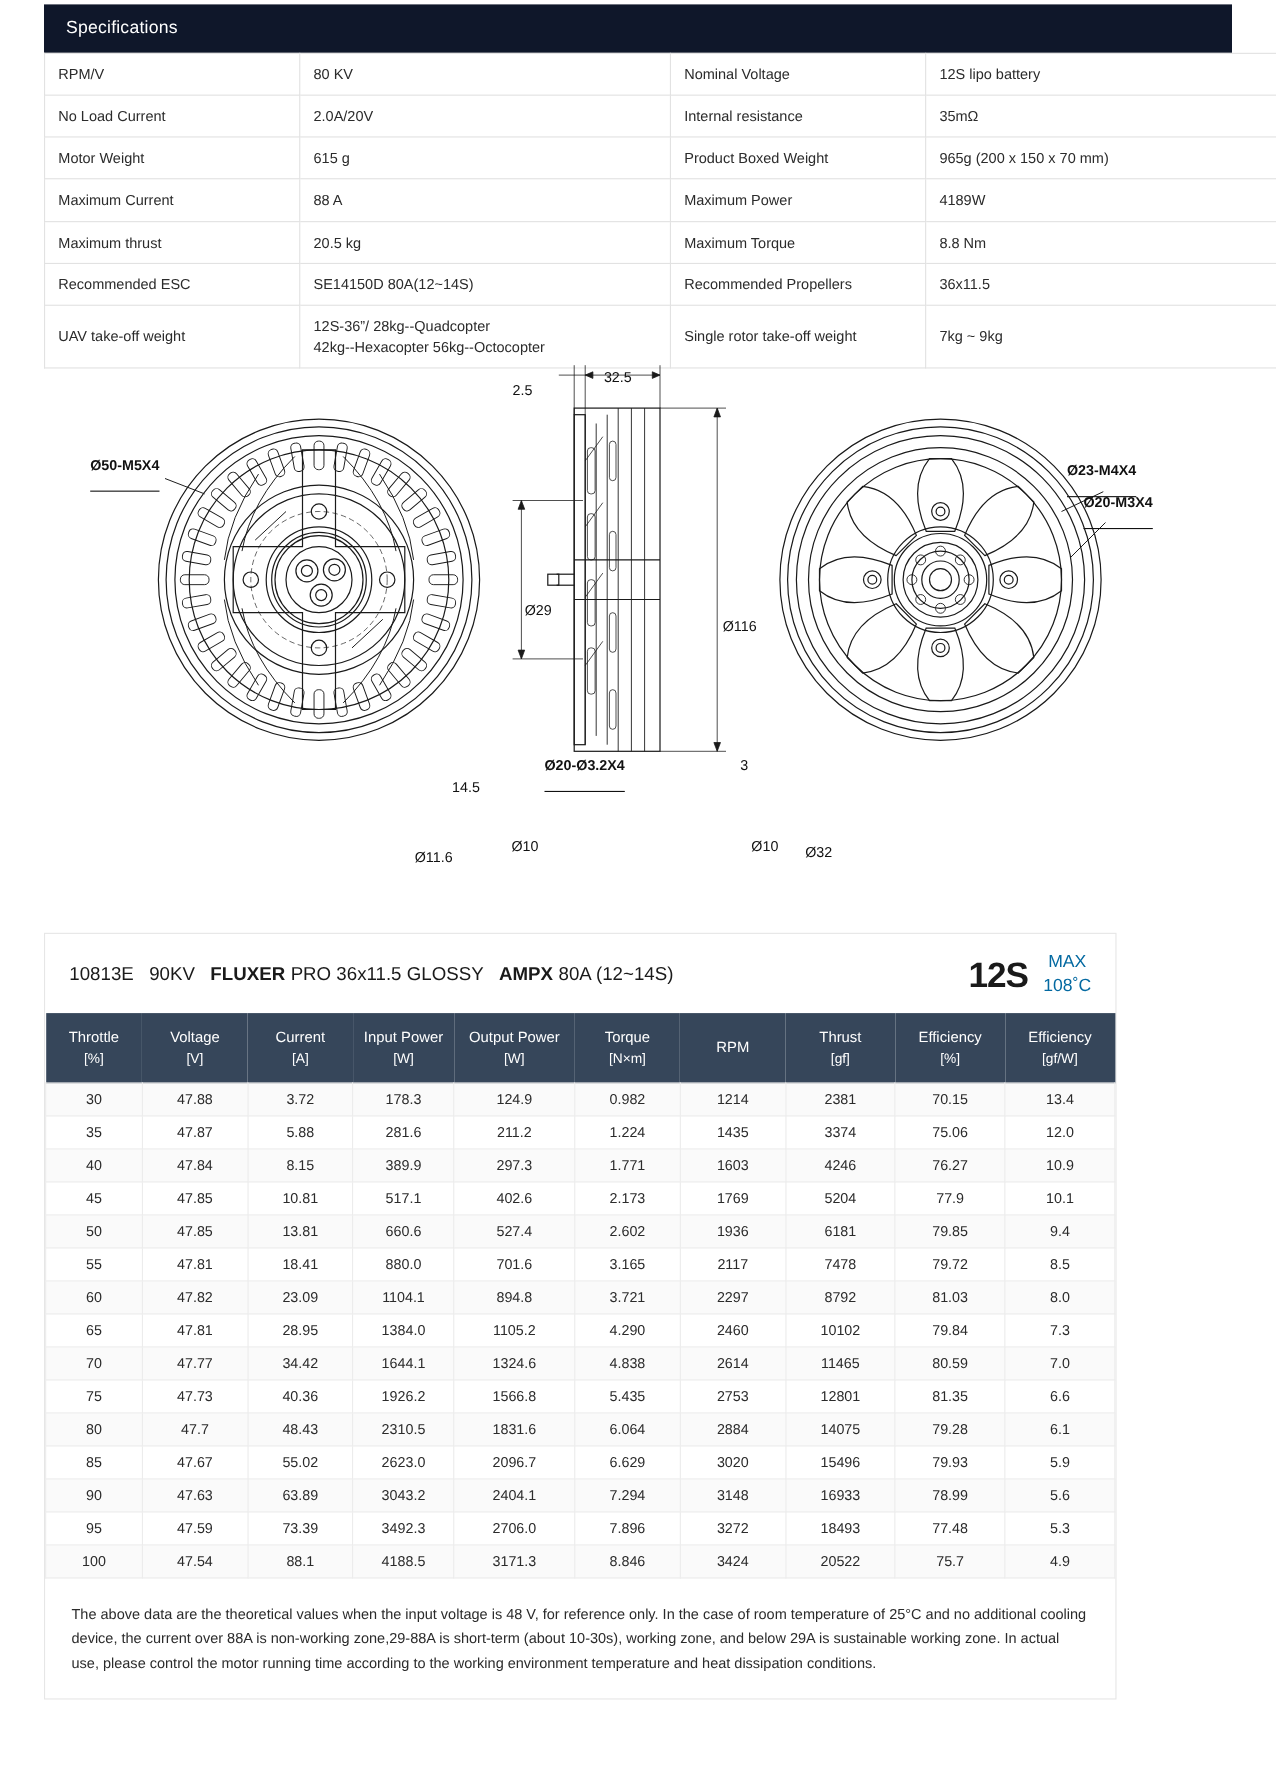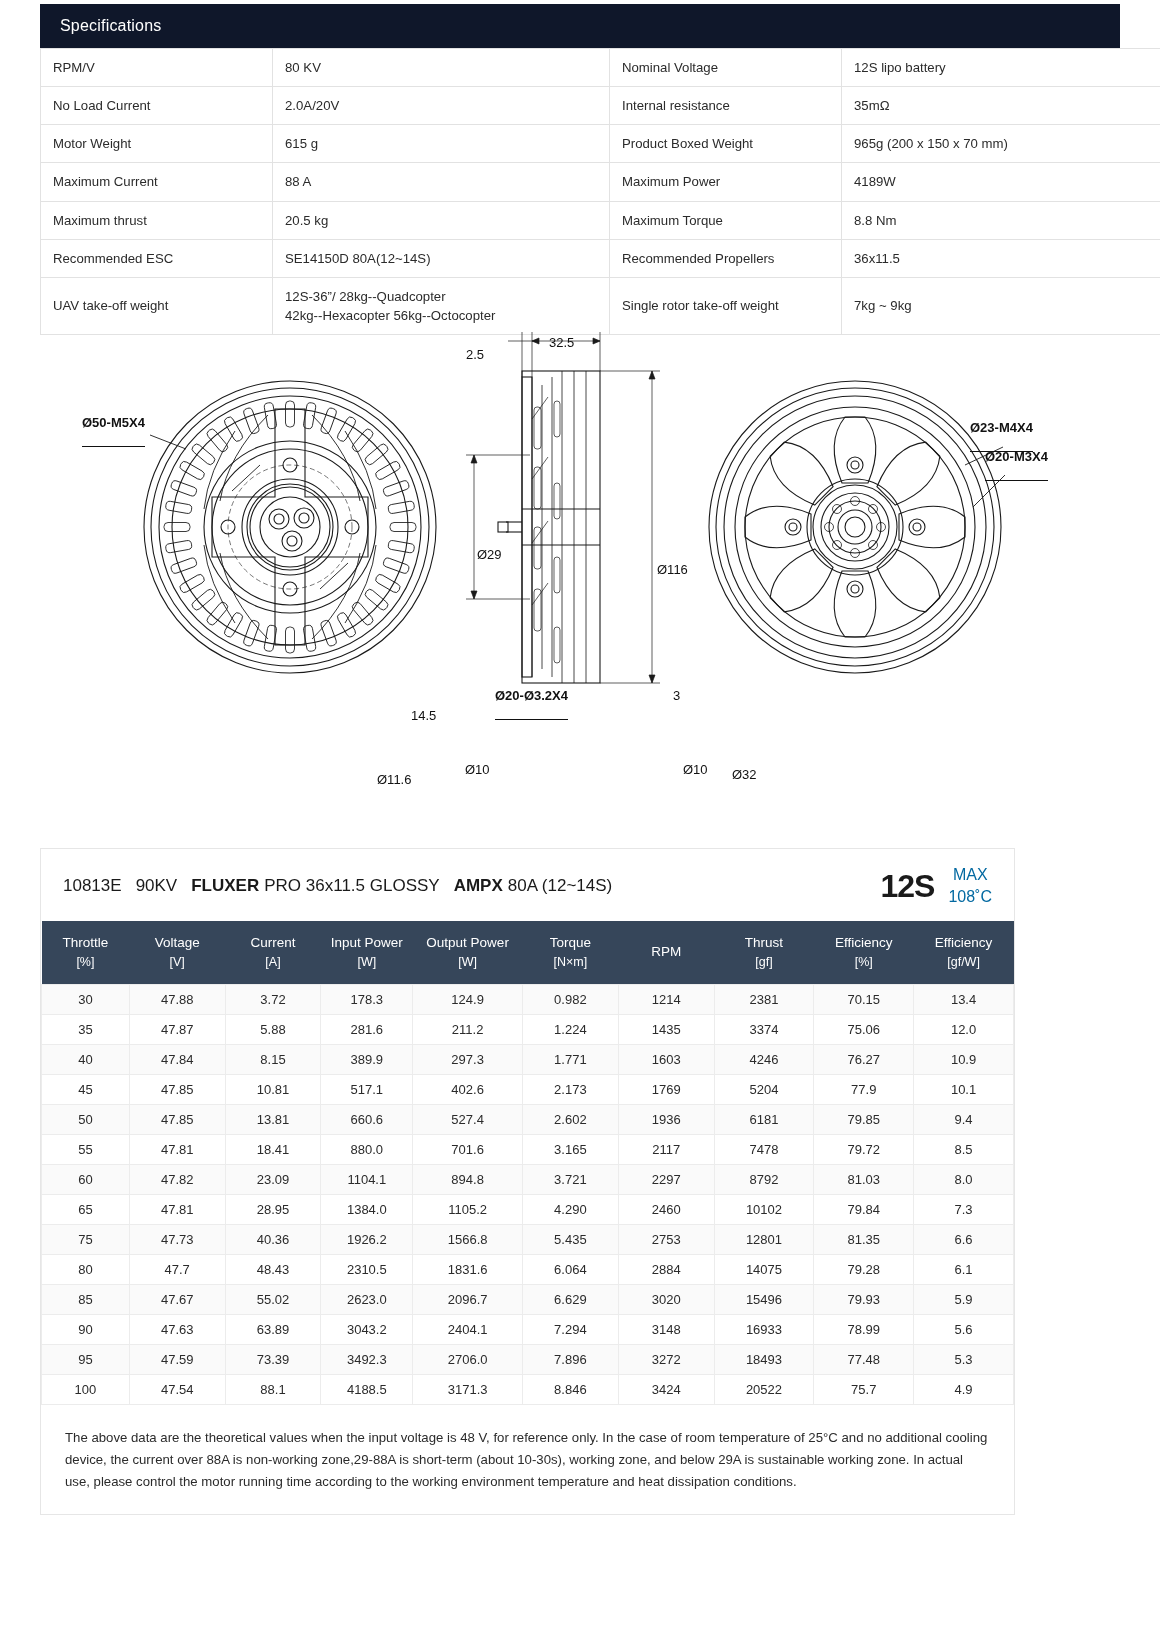--- a/index.html
+++ b/index.html
@@ -650,20 +650,32 @@
           <td>28.95</td>
           <td>1384.0</td>
           <td>1105.2</td>
           <td>4.290</td>
           <td>2460</td>
           <td>10102</td>
           <td>79.84</td>
           <td>7.3</td>
         </tr>
         <tr>
+          <td>70</td>
+          <td>47.77</td>
+          <td>34.42</td>
+          <td>1644.1</td>
+          <td>1324.6</td>
+          <td>4.838</td>
+          <td>2614</td>
+          <td>11465</td>
+          <td>80.59</td>
+          <td>7.0</td>
+        </tr>
+        <tr>
           <td>75</td>
           <td>47.73</td>
           <td>40.36</td>
           <td>1926.2</td>
           <td>1566.8</td>
           <td>5.435</td>
           <td>2753</td>
           <td>12801</td>
           <td>81.35</td>
           <td>6.6</td>

